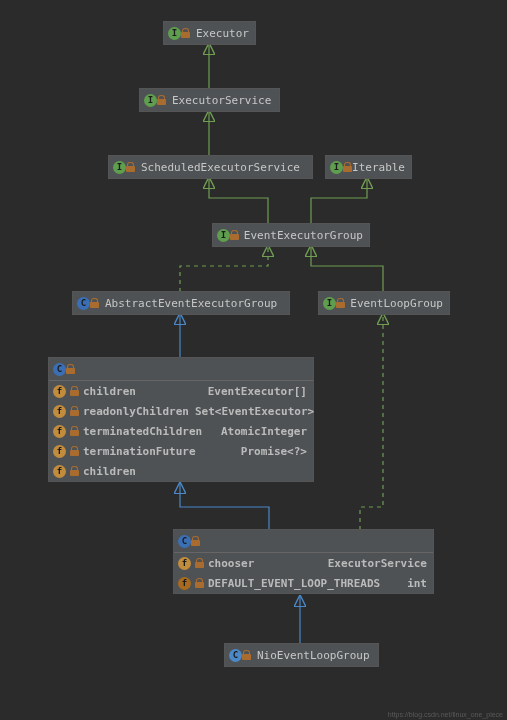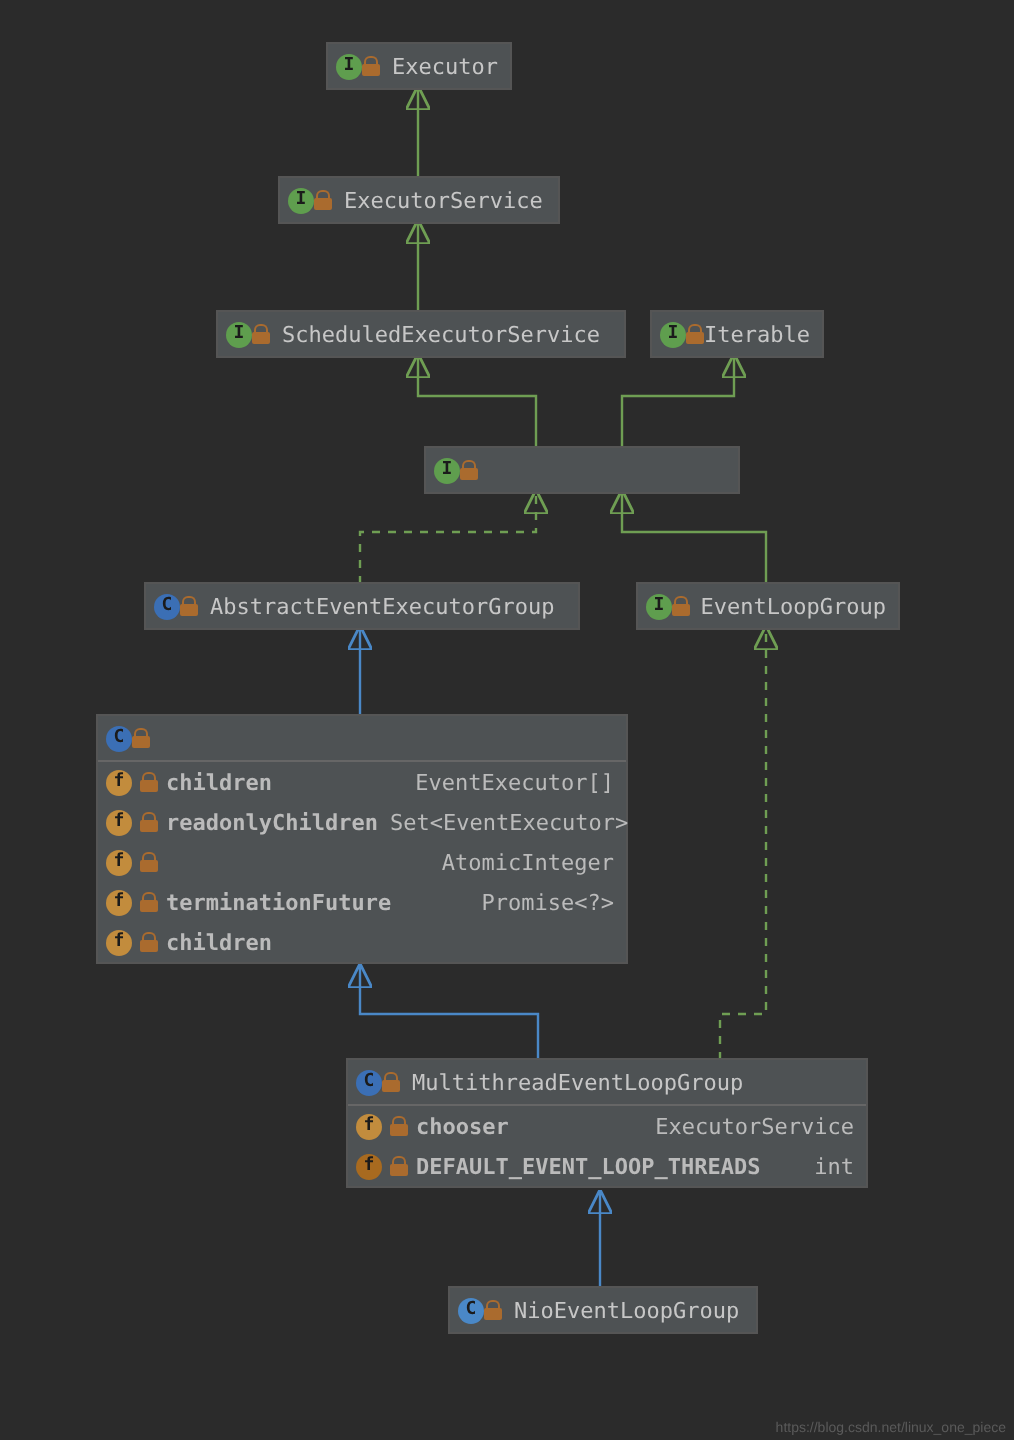--- a/index.html
+++ b/index.html
@@ -49,21 +49,21 @@
     padding: 0 6px 0 4px;
     white-space: nowrap;
     justify-content: space-between;
   }
   .box .member .left {
     display: flex;
     align-items: center;
     gap: 4px;
   }
   .box .member .mname { color: #bbbbbb; font-weight: bold; }
-  .box .member .mtype { color: #bbbbbb; padding-left: 6px; }
+  .box .member .mtype { color: #bbbbbb; padding-left: 6px; font-weight: bold; }
   .badge {
     width: 13px; height: 13px; border-radius: 50%;
     display: inline-flex; align-items: center; justify-content: center;
     font-weight: bold; font-size: 9px; color: #1b1b1b;
   }
   .badge.green { background: #5f9e4e; }
   .badge.blue  { background: #4a88c7; }
   .badge.navy  { background: #3b6fb5; }
   .badge.orange{ background: #c28c3d; }
   .badge.darkorange { background: #a86a1f; }
@@ -160,20 +160,21 @@
     <span class="name">Iterable</span>
   </div>
 </div>
 
 <div class="box" style="left:212px; top:223px; width:158px;">
   <div class="title">
     <span class="iconwrap">
       <span class="badge green">I</span>
       <span class="lock"></span>
     </span>
+    <span class="name">EventExecutorGroup</span>
   </div>
 </div>
 
 <div class="box" style="left:72px; top:291px; width:218px;">
   <div class="title">
     <span class="iconwrap">
       <span class="badge navy">C</span>
       <span class="lock"></span>
     </span>
     <span class="name">AbstractEventExecutorGroup</span>
@@ -211,20 +212,21 @@
           <span class="badge orange">f</span>
           <span class="lock"></span>
           <span class="mname">readonlyChildren</span>
         </span>
       <span class="mtype">Set&lt;EventExecutor&gt;</span>
     </div>
     <div class="member">
       <span class="left">
           <span class="badge orange">f</span>
           <span class="lock"></span>
+          <span class="mname">terminatedChildren</span>
         </span>
       <span class="mtype">AtomicInteger</span>
     </div>
     <div class="member">
       <span class="left">
           <span class="badge orange">f</span>
           <span class="lock"></span>
           <span class="mname">terminationFuture</span>
         </span>
       <span class="mtype">Promise&lt;?&gt;</span>
@@ -238,21 +240,20 @@
     </div>
   </div>
 </div>
 
 <div class="box" style="left:173px; top:529px; width:261px;">
   <div class="title">
     <span class="iconwrap">
       <span class="badge navy">C</span>
       <span class="lock"></span>
     </span>
-    <span class="name">MultithreadEventLoopGroup</span>
   </div>
   <div class="members">
     <div class="member">
       <span class="left">
           <span class="badge orange">f</span>
           <span class="lock"></span>
           <span class="mname">chooser</span>
         </span>
       <span class="mtype">ExecutorService</span>
     </div>

